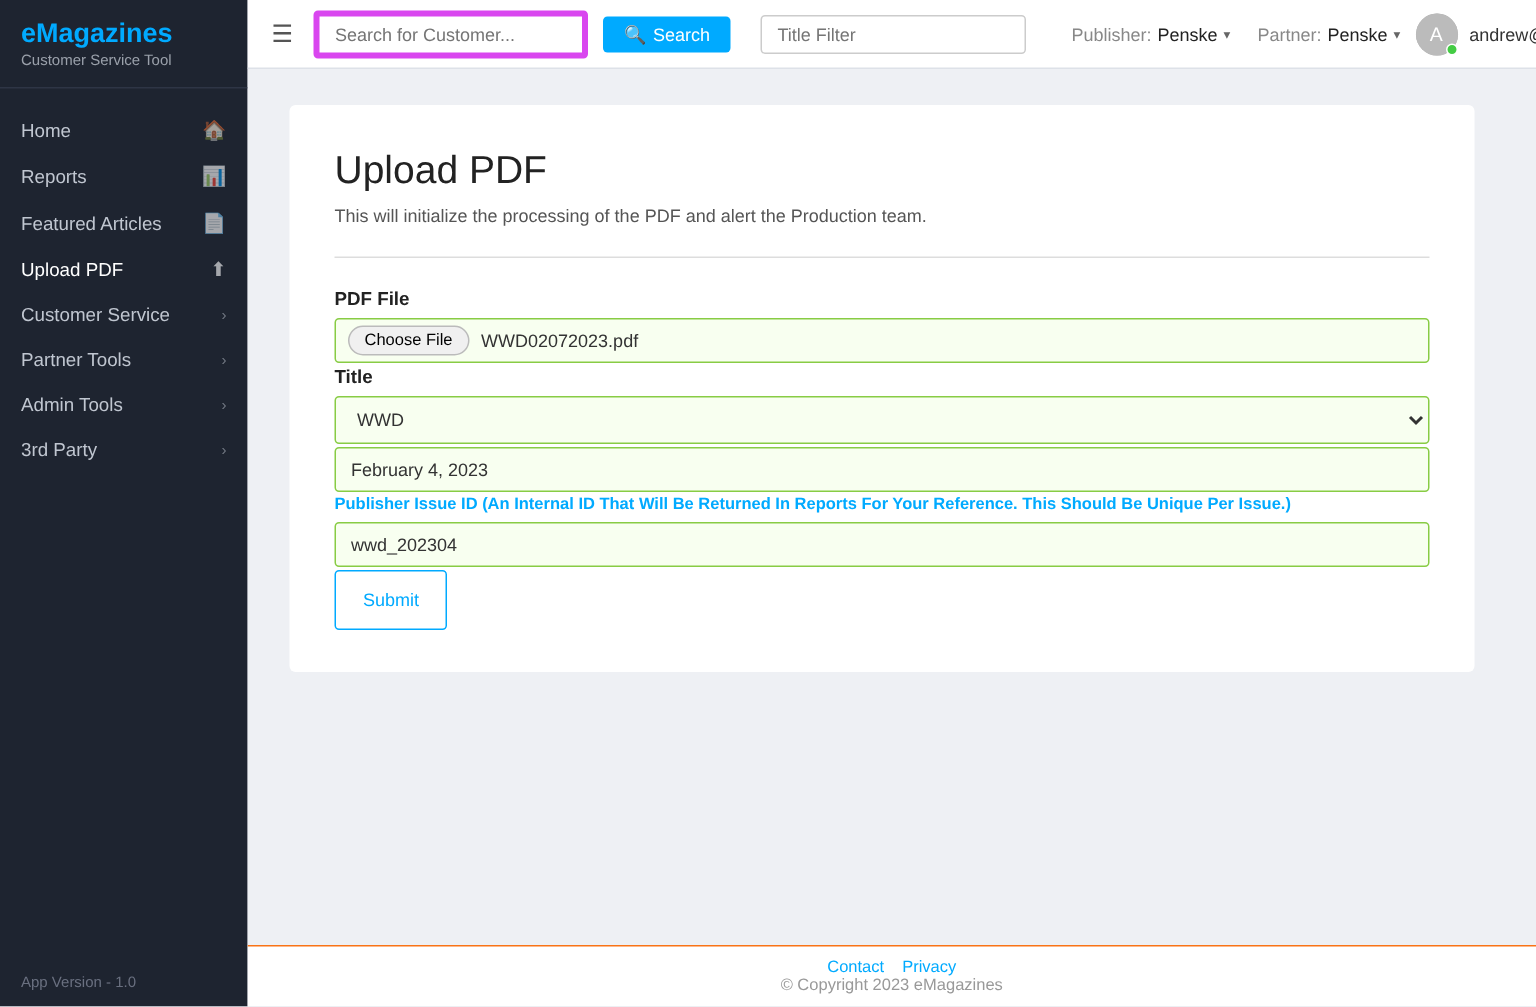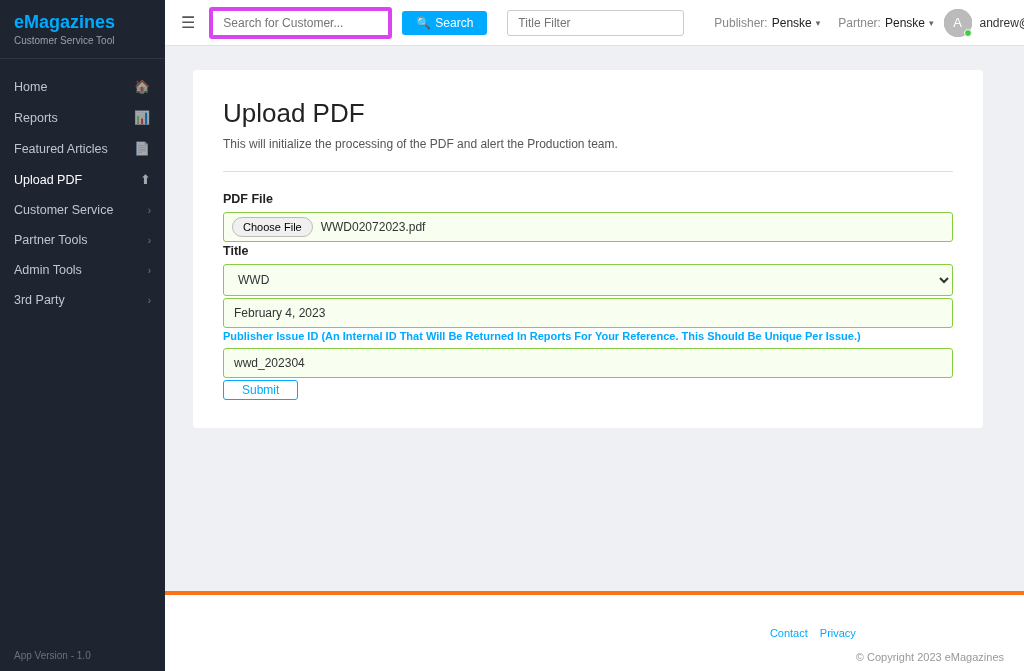--- a/index.html
+++ b/index.html
@@ -52,27 +52,27 @@
     .form-label-small { font-size: 11px; font-weight: bold; color: #00aaff; margin-bottom: 6px; display: block; }
 
     .file-input-row { display: flex; align-items: center; border: 1px solid #88cc44; border-radius: 3px; background: #f8fff0; padding: 4px 8px; }
     .choose-file-btn { background: #f0f0f0; border: 1px solid #bbb; border-radius: 10px; padding: 3px 10px; font-size: 11px; cursor: pointer; margin-right: 8px; white-space: nowrap; }
     .file-name { font-size: 12px; color: #333; }
 
     .form-input { width: 100%; border: 1px solid #88cc44; border-radius: 3px; padding: 7px 10px; font-size: 12px; color: #333; background: #f8fff0; outline: none; }
     .form-select { width: 100%; border: 1px solid #88cc44; border-radius: 3px; padding: 7px 10px; font-size: 12px; color: #333; background: #f8fff0; outline: none; appearance: auto; }
     .form-datetime { width: 100%; border: 1px solid #88cc44; border-radius: 3px; padding: 7px 10px; font-size: 12px; color: #333; background: #f8fff0; outline: none; }
 
-    .submit-btn { background: #fff; border: 1px solid #00aaff; color: #00aaff; border-radius: 3px; padding: 2px 18px; font-size: 12px; cursor: pointer; }
-
-    
-    .main-footer { background: #fff; border-top: 4px solid #f97316; display: flex; justify-content: flex-end; align-items: center; padding: 8px 20px; font-size: 11px; color: #666; flex-shrink: 0; }
+    .submit-btn { background: #fff; border: 1px solid #00aaff; color: #00aaff; border-radius: 3px; padding: 12px 18px; font-size: 12px; cursor: pointer; }
+
+    
+    .main-footer { background: #fff; border-top: 1px solid #f97316; display: flex; justify-content: flex-end; align-items: center; padding: 8px 20px; font-size: 11px; color: #666; flex-shrink: 0; flex-direction: column; }
     .footer-links { display: flex; gap: 12px; }
     .footer-link { color: #00aaff; cursor: pointer; text-decoration: none; }
-    .footer-copyright { color: #999; margin-top: 48px; }
+    .footer-copyright { color: #999; }
   </style>
 </head>
 <body>
 
 <div class="app-wrapper">
 
   <aside class="sidebar">
     <div class="sidebar-logo">
       <div class="brand">eMagazines</div>
       <div class="subtitle">Customer Service Tool</div>

